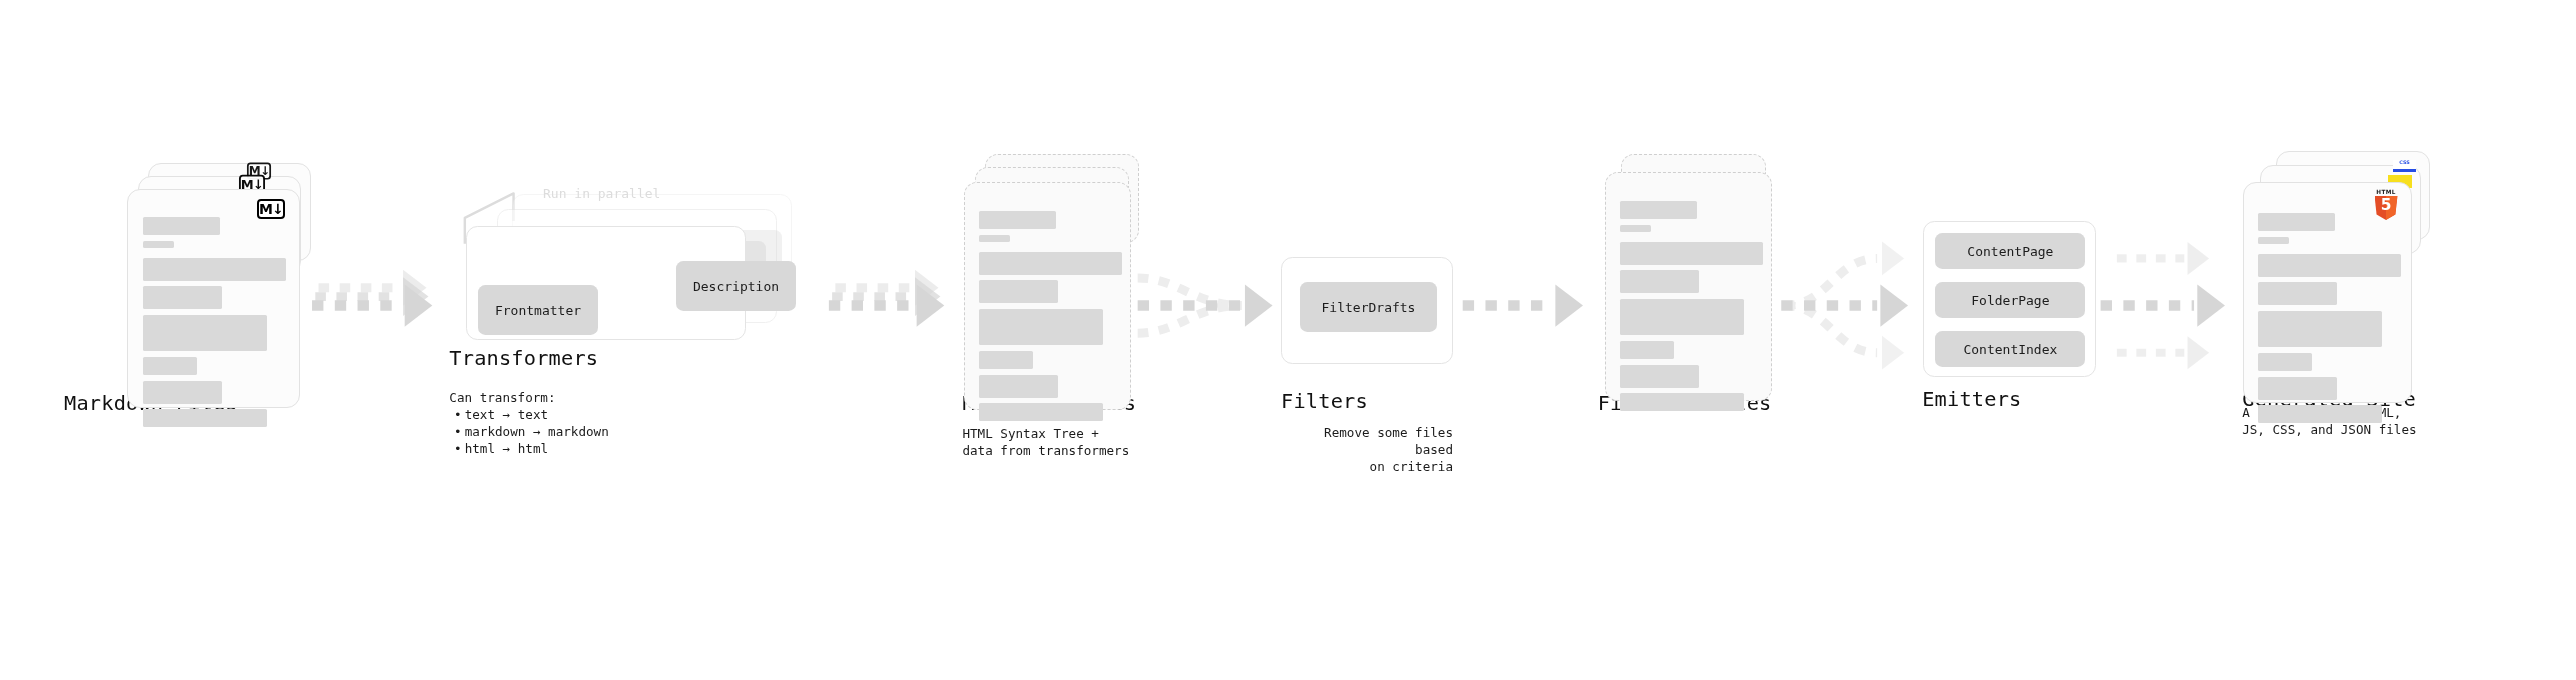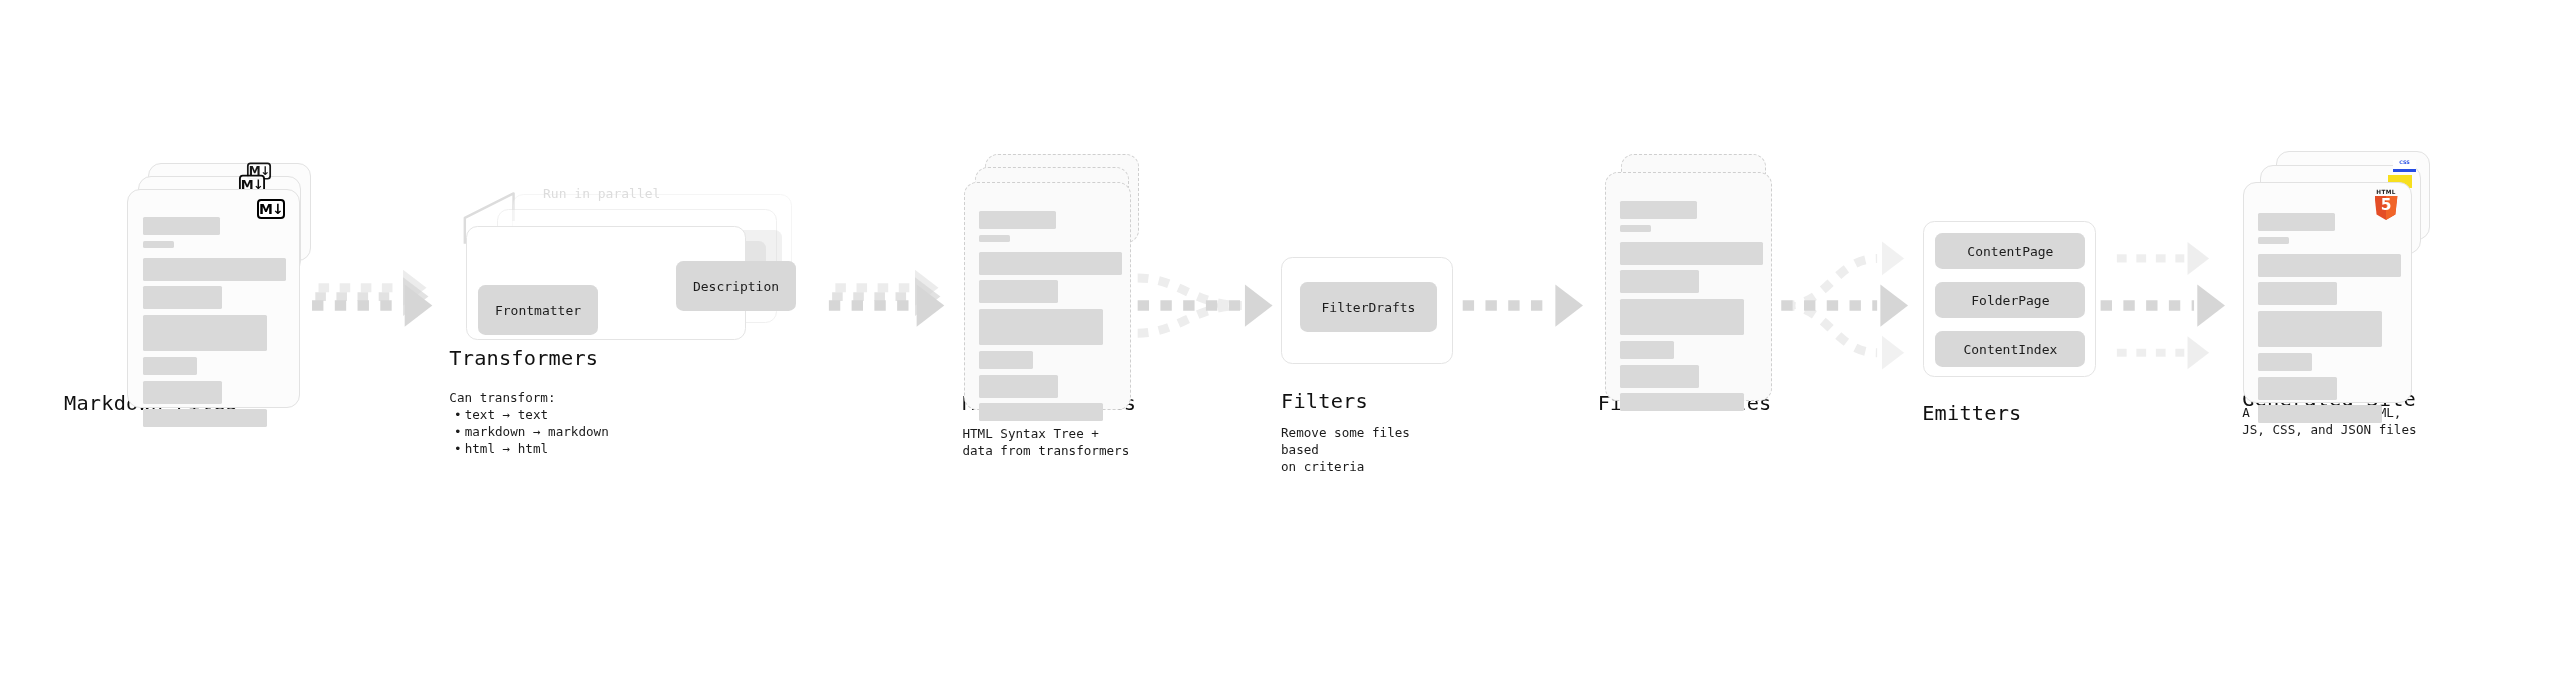--- a/index.html
+++ b/index.html
@@ -360,21 +360,21 @@
     <div class="title" style="left:-1.6px; top:237px;">Modified files</div>
     <div class="desc" style="left:-1.6px; top:271px;">HTML Syntax Tree +
 data from transformers</div>
   </div>
 
   <div class="node" style="left:1281px; top:257px;">
     <div class="procbox" style="left:0; top:0; width:172px; height:107px; position:relative;">
       <div class="pill" style="position:absolute; left:18px; top:24.4px; width:137px; height:50px;">FilterDrafts</div>
     </div>
     <div class="title" style="left:0px; top:132px;">Filters</div>
-    <div class="desc" style="left:0px; top:167px;">Remove some files based
+    <div class="desc" style="left:0px; top:167px;text-align:right;">Remove some files based
 on criteria</div>
   </div>
 
   <div class="node" style="left:1605px; top:154px;">
     <div class="docstack" style="width:187px;height:260px;">
       <div class="sheet dashed back1" style="left:16.3px; top:0px; width:145px; height:81px;"></div>
       <div class="sheet dashed front" style="left:0px; top:18px; width:167px; height:229px;"></div>
       <div class="skelwrap" style="top:47px; left:14.6px; z-index:5;">
           <div class="skel" style="width: 77px; height: 18px;"></div>
           <div class="skel" style="width: 31px; height: 7.3px; margin-bottom: 9.8px;"></div>
@@ -388,21 +388,21 @@
     </div>
     <div class="title" style="left:-7.3px; top:237px;">Filtered files</div>
   </div>
 
   <div class="node" style="left:1923px; top:221px;">
     <div class="procbox" style="left:0; top:0; width:173px; height:156px; position:relative;">
       <div class="pill" style="position:absolute; left:11.4px; top:11.4px; width:150px; height:36px;">ContentPage</div>
       <div class="pill" style="position:absolute; left:11.4px; top:60px; width:150px; height:36px;">FolderPage</div>
       <div class="pill" style="position:absolute; left:11.4px; top:109px; width:150px; height:36px;text-align:right;">ContentIndex</div>
     </div>
-    <div class="title" style="left:-0.8px; top:180px;">Emitters</div>
+    <div class="title" style="left:-0.8px; top:166px;">Emitters</div>
   </div>
 
   <div class="node" style="left:2243px; top:151px;">
     <div class="docstack" style="width:203px;height:260px;">
       <div class="sheet back2" style="left:32.5px; top:0px; width:154px; height:89px;"></div>
       <div class="badge badge-css" style="left:150px; top:9px; z-index:2;">CSS</div>
 
       <div class="sheet back1" style="left:17px; top:14px; width:161px; height:89px;"></div>
       <div class="badge badge-js" style="left:145px; top:24.4px; z-index:3;"></div>
 

